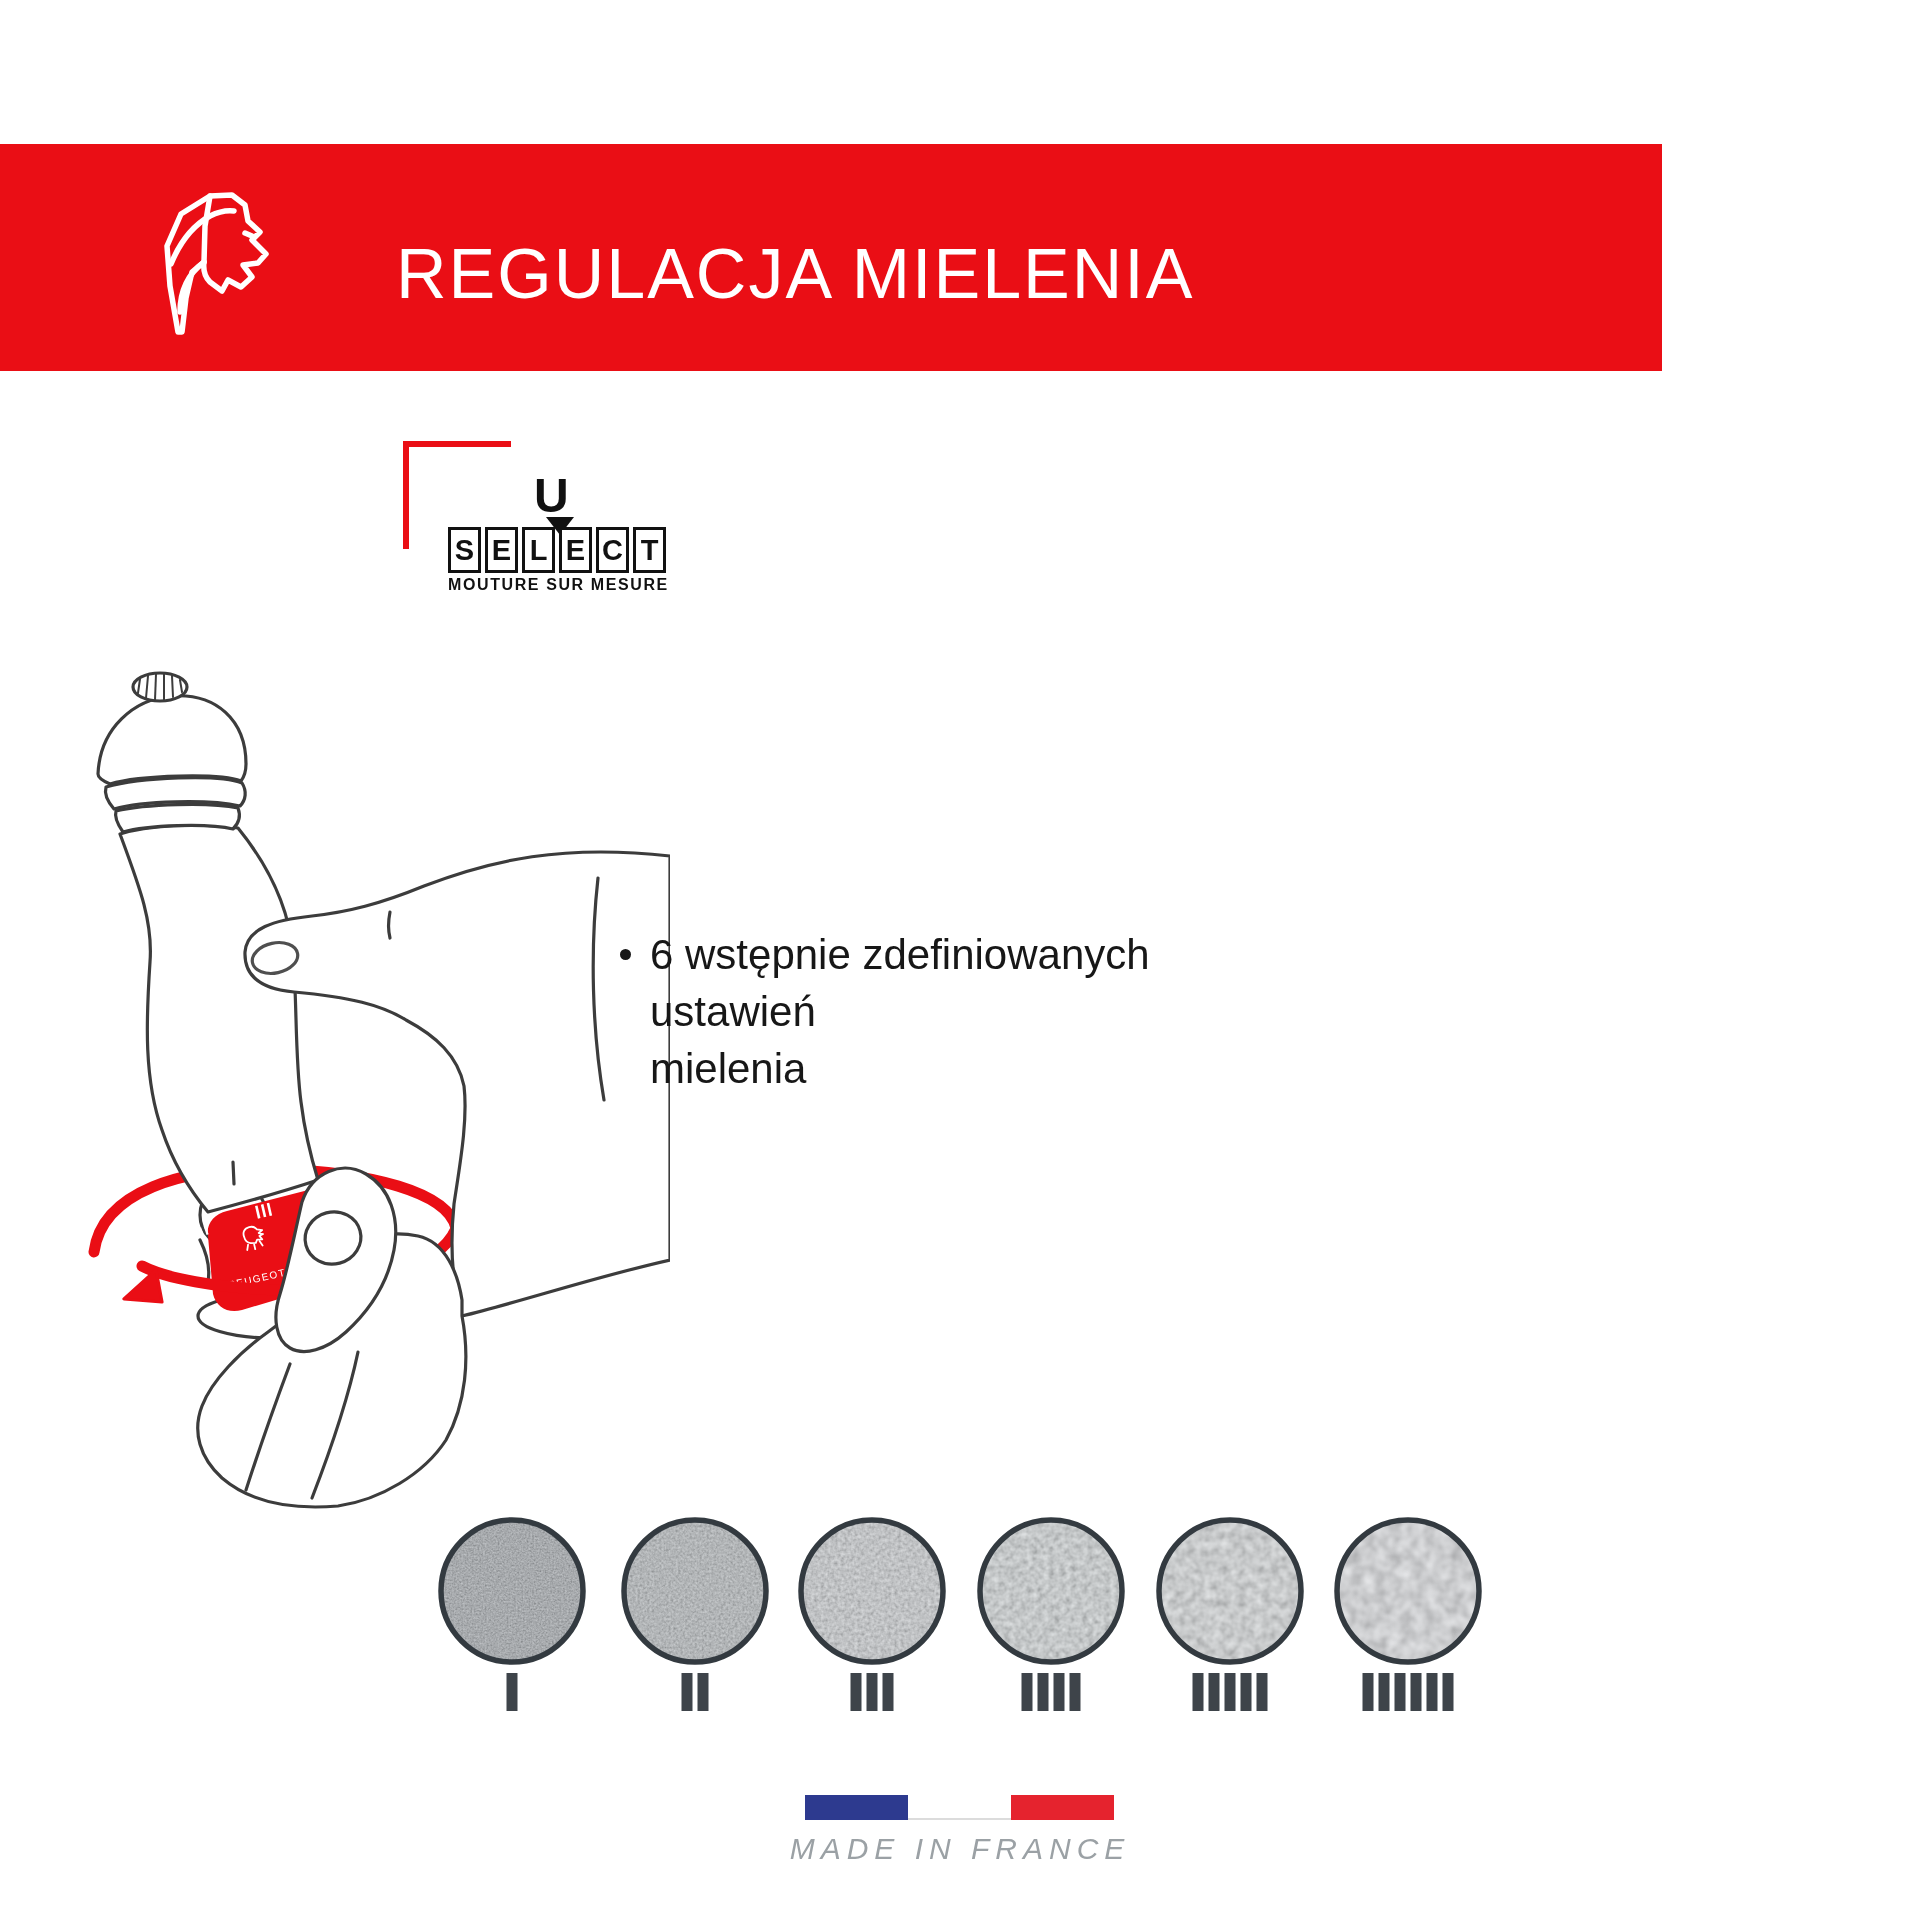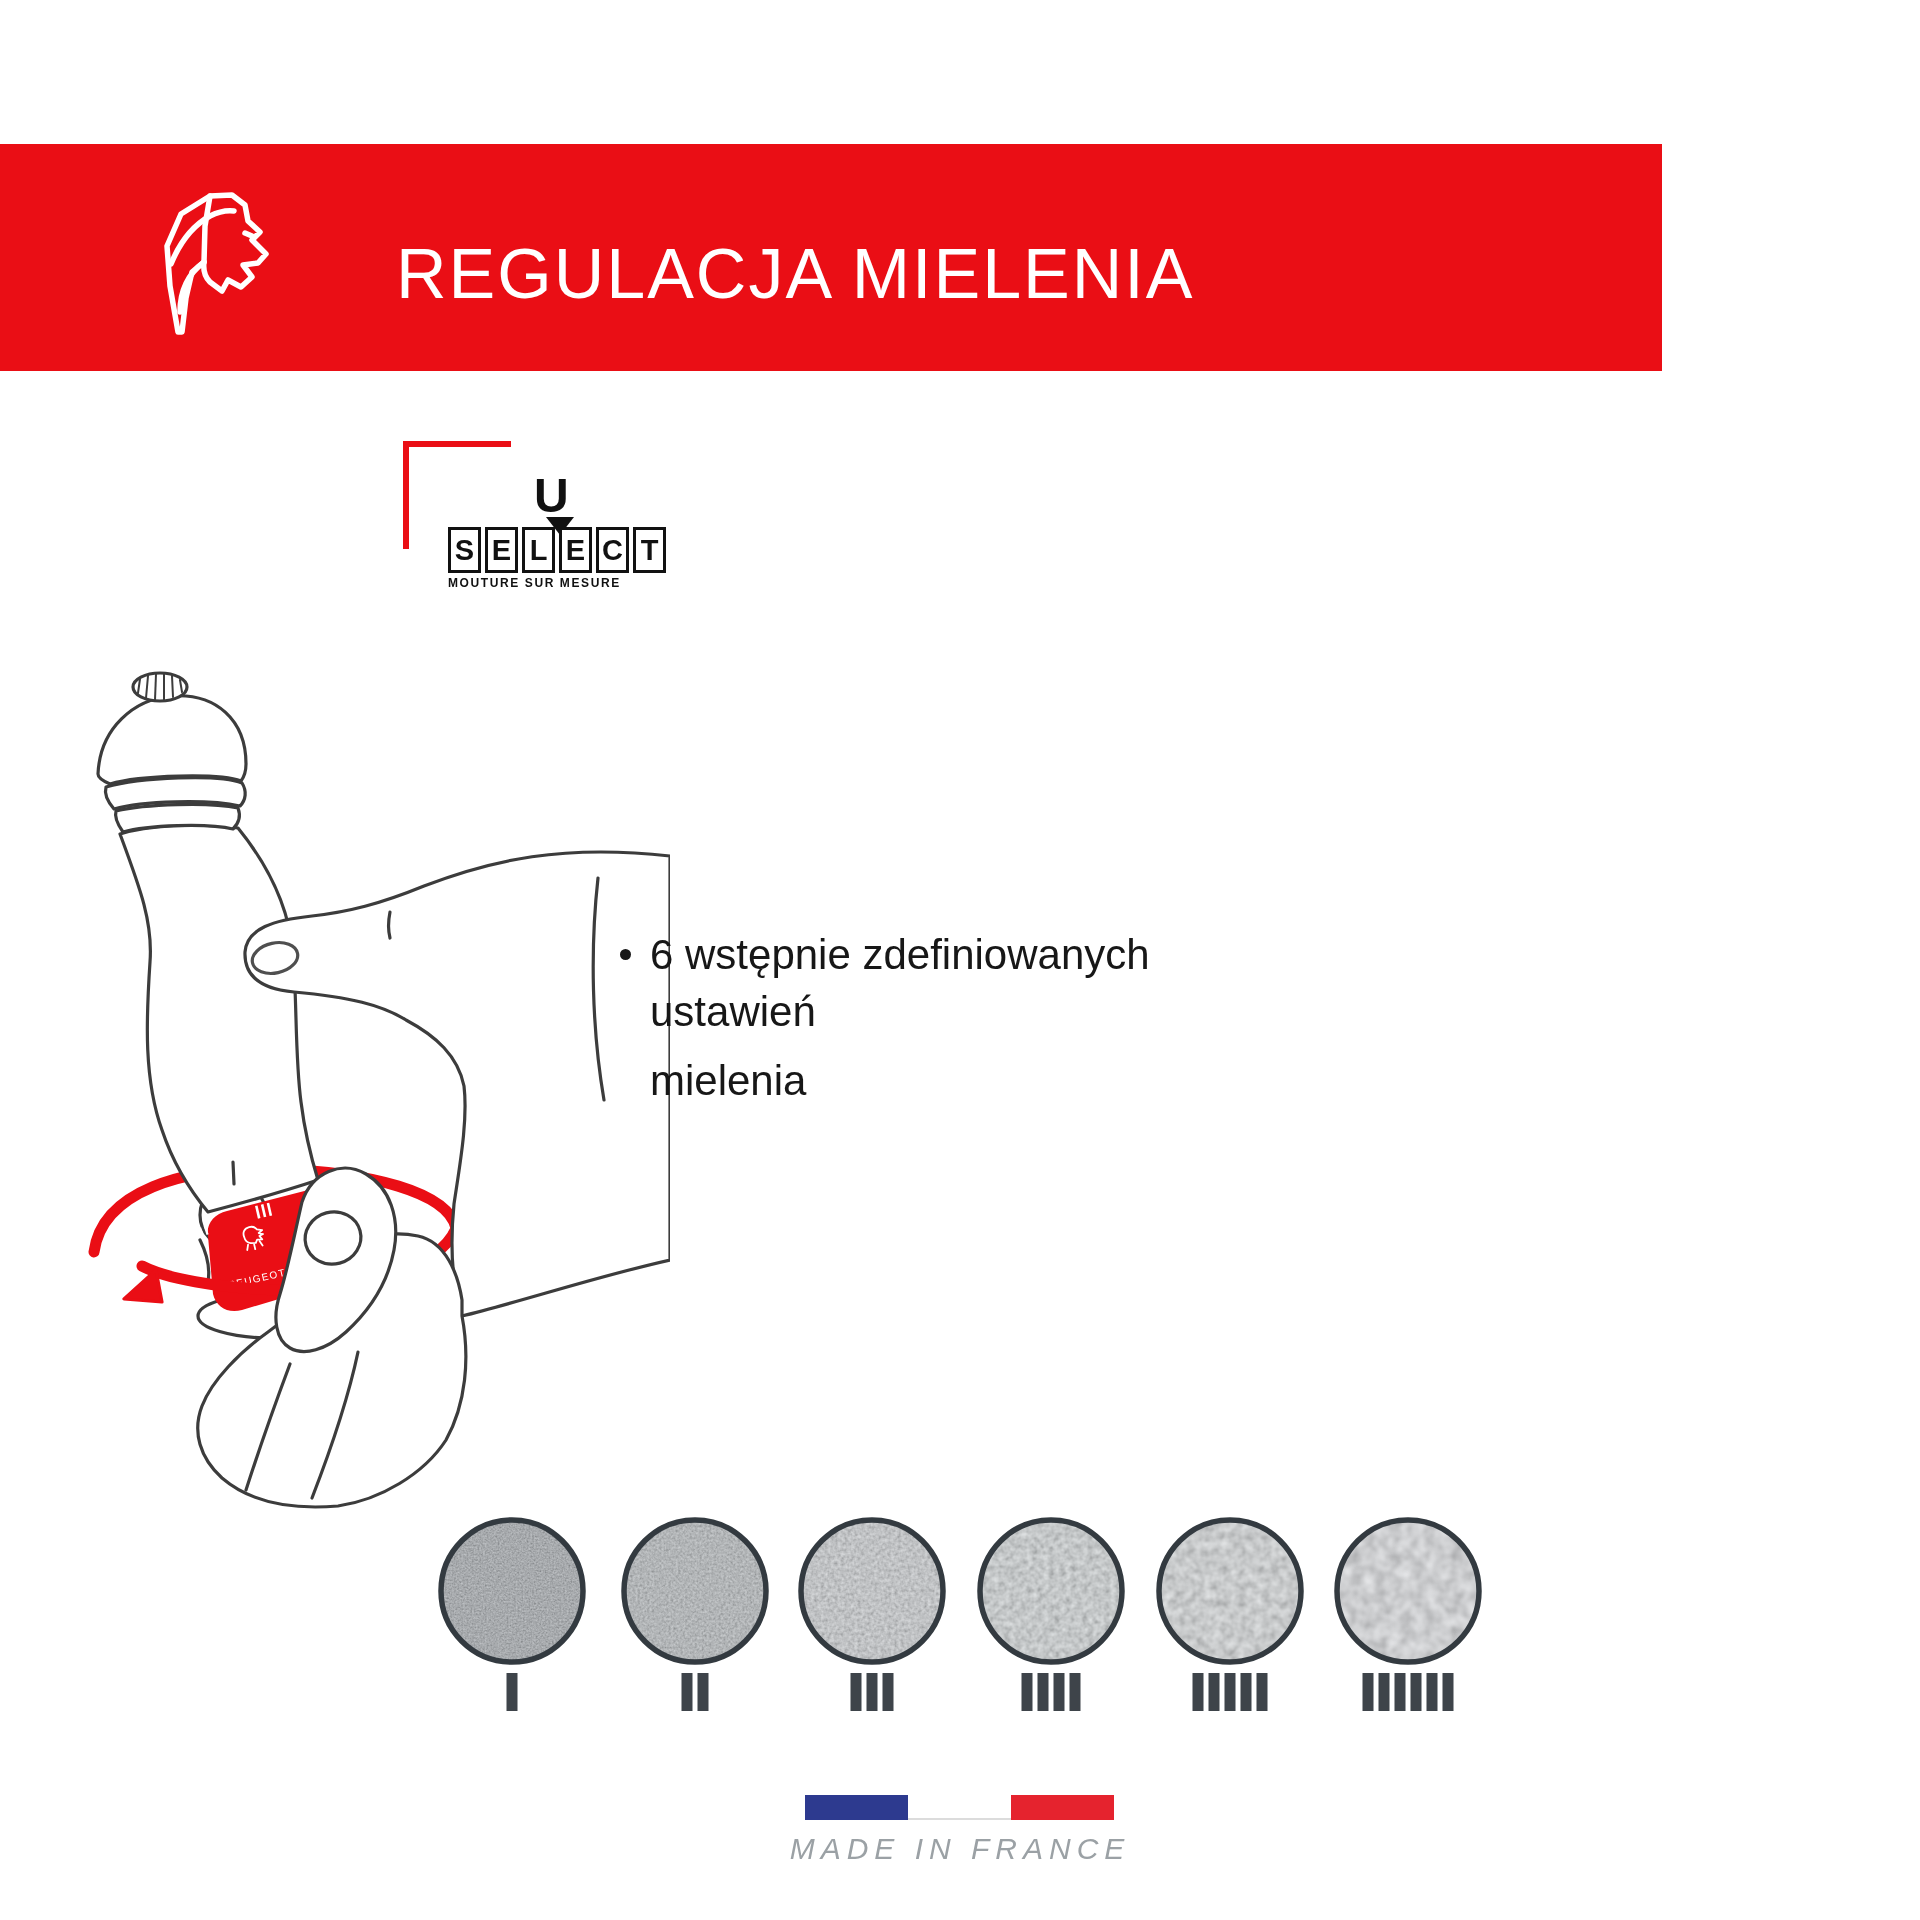--- a/index.html
+++ b/index.html
@@ -17,31 +17,31 @@
 
   
   .br-h{left:403px;top:441px;width:108px;height:6px;background:var(--red);}
   .br-v{left:403px;top:441px;width:6px;height:108px;background:var(--red);}
   .u-letter{left:534px;top:472px;font-size:48px;font-weight:bold;color:#111;line-height:1;}
   .u-arrow{left:546px;top:517px;width:0;height:0;border-left:14px solid transparent;
     border-right:14px solid transparent;border-top:18px solid #111;}
   .select-row{left:448px;top:527px;display:flex;gap:4px;}
   .select-box{width:33px;height:46px;border:3px solid #111;display:flex;align-items:center;
     justify-content:center;font-size:29px;font-weight:bold;color:#111;background:#fff;}
-  .tagline{left:448px;top:576px;width:230px;font-size:12px;font-weight:bold;color:#111;
+  .tagline{left:448px;top:576px;width:230px;font-size:16px;font-weight:bold;color:#111;
     letter-spacing:1.6px;white-space:nowrap;}
 
   
   .bullets{left:618px;top:926px;width:648px;list-style:none;}
   .bullets li{position:relative;padding-left:32px;font-size:42px;line-height:57px;
     color:var(--ink);margin-bottom:38px;}
   .bullets li::before{content:"";position:absolute;left:2px;top:23px;width:11px;height:11px;
     border-radius:50%;background:var(--ink);}
   .bullets strong{font-weight:bold;}
-  .l2{display:block;margin-top:12px;}
+  .l2{display:block;}
   .l2:empty{display:none;}
 
   
   .grind-svg{left:438px;top:1516px;}
   .ticks{position:absolute;top:1673px;display:flex;gap:5px;transform:translateX(-50%);}
   .tick{width:11px;height:38px;background:#3E444A;}
 
   
   .flag{left:805px;top:1795px;width:309px;height:25px;display:flex;}
   .flag .seg{flex:1;height:100%;}

